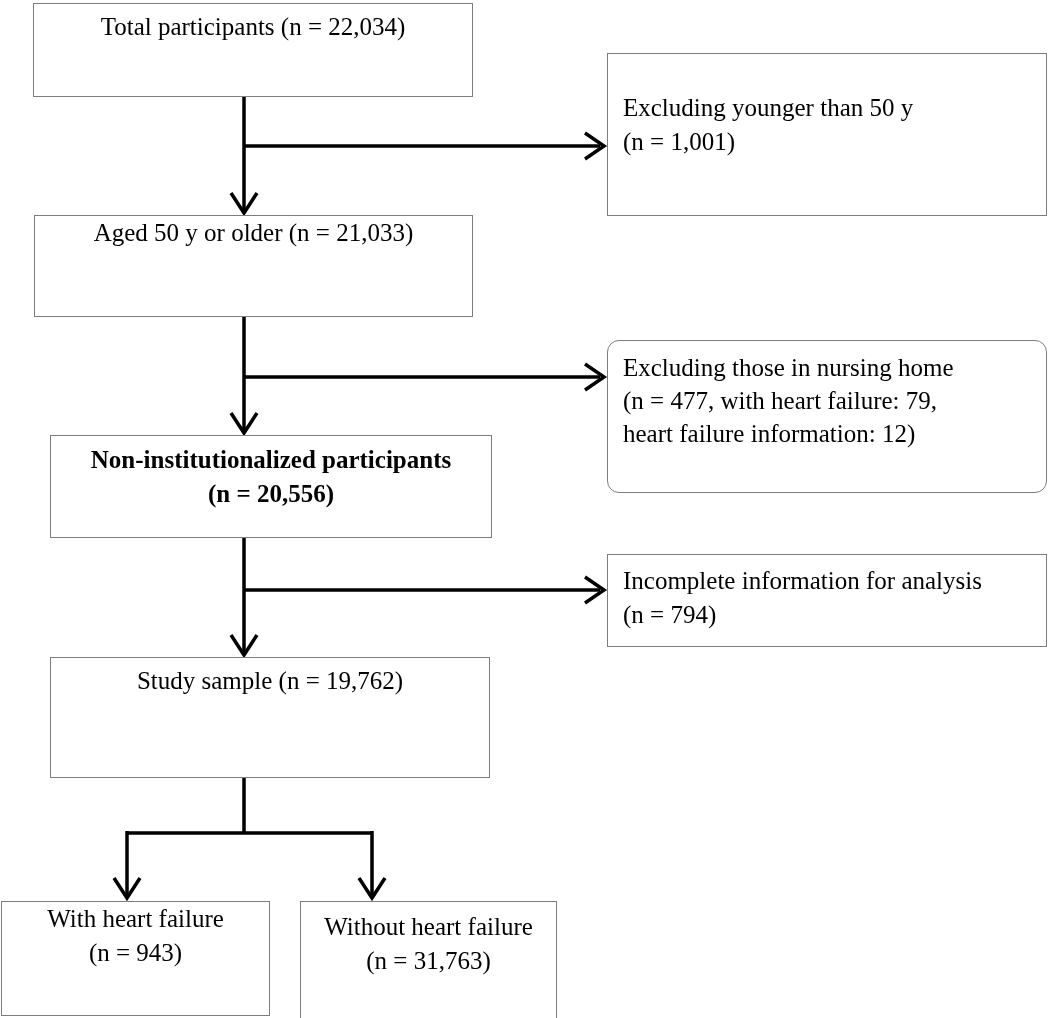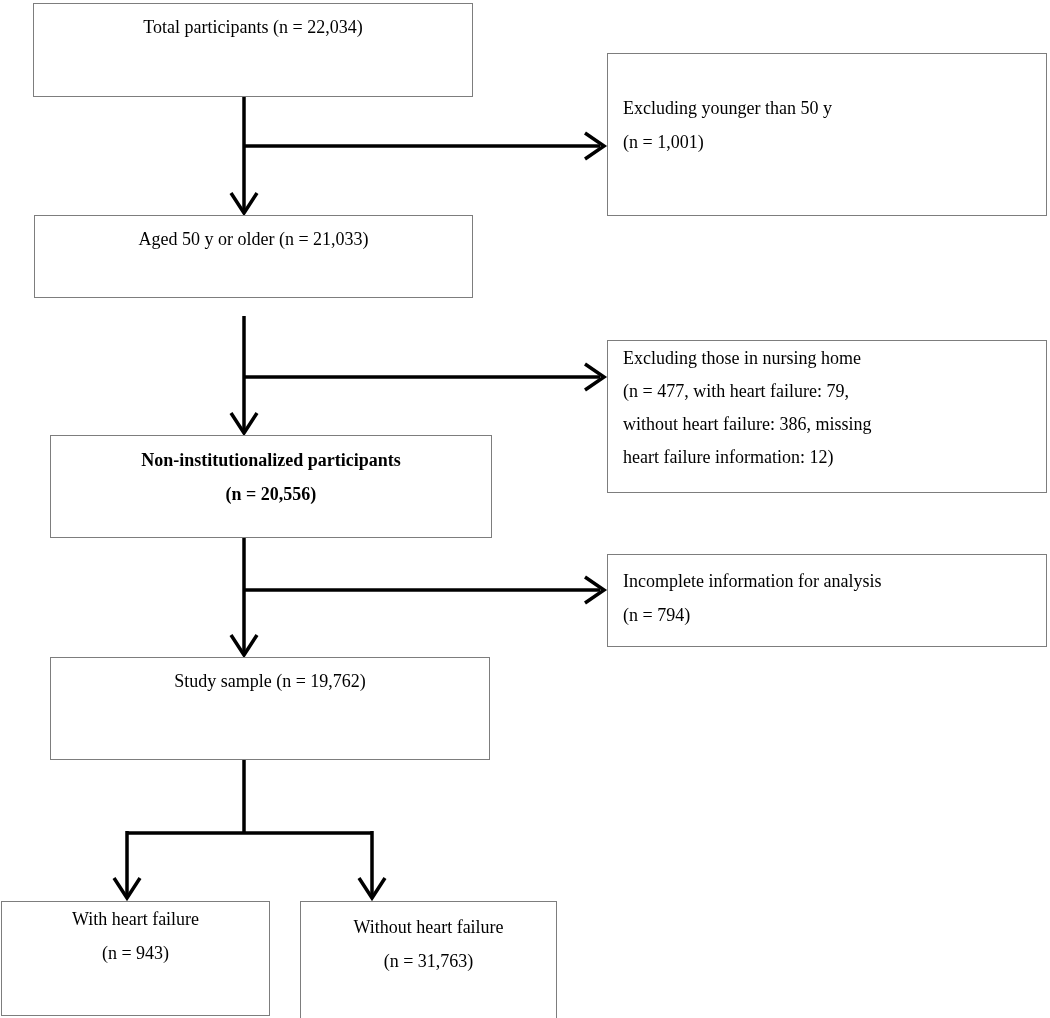--- a/index.html
+++ b/index.html
@@ -10,33 +10,33 @@
     height: 1018px;
     background: #ffffff;
     font-family: "Liberation Serif", "DejaVu Serif", serif;
     color: #000000;
     overflow: hidden;
   }
   .fbox {
     position: absolute;
     border: 1.5px solid #7d7d7d;
     background: #ffffff;
-    font-size: 18px;
+    font-size: 25px;
     line-height: 34px;
   }
   .fbox .line { white-space: nowrap; }
   .center { text-align: center; }
   
   .b-total    { left: 33px;  top: 3px;   width: 440px; height: 94px;  padding-top: 6px; }
-  .b-aged     { left: 34px;  top: 215px; width: 439px; height: 83px; padding-top: 6px; }
+  .b-aged     { left: 34px;  top: 215px; width: 439px; height: 102px; }
   .b-noninst  { left: 50px;  top: 435px; width: 442px; height: 103px; padding-top: 7px; font-weight: bold; }
-  .b-study    { left: 50px;  top: 657px; width: 440px; height: 103px; padding-top: 6px; }
+  .b-study    { left: 50px;  top: 657px; width: 440px; height: 121px; padding-top: 6px; }
   
   .b-exage    { left: 607px; top: 53px;  width: 440px; height: 163px; padding: 37px 8px 0 15px; }
-  .b-exnurse  { left: 607px; top: 340px; width: 440px; height: 153px; padding: 1px 8px 0 15px; line-height: 33px; }
+  .b-exnurse  { left: 607px; top: 340px; width: 440px; height: 153px; padding: 10px 8px 0 15px; line-height: 33px; border-radius: 12px; }
   .b-exinc    { left: 607px; top: 554px; width: 440px; height: 93px;  padding: 9px 8px 0 15px; }
   
   .b-withhf    { left: 1px;   top: 901px; width: 269px; height: 115px; }
   .b-withouthf { left: 300px; top: 901px; width: 257px; height: 143px; padding-top: 8px; }
   .svg-layer { position: absolute; left: 0; top: 0; width: 1050px; height: 1018px; }
 </style>
 </head>
 <body>
 
 <div class="canvas">
@@ -75,21 +75,20 @@
     <div class="line">(n = 1,001)</div>
   </div>
 
   <div class="fbox center b-aged">
     <div class="line">Aged 50 y or older (n = 21,033)</div>
   </div>
 
   <div class="fbox b-exnurse">
     <div class="line">Excluding those in nursing home</div>
     <div class="line">(n = 477, with heart failure: 79,</div>
-    <div class="line">without heart failure: 386, missing</div>
     <div class="line">heart failure information: 12)</div>
   </div>
 
   <div class="fbox center b-noninst">
     <div class="line">Non-institutionalized participants</div>
     <div class="line">(n = 20,556)</div>
   </div>
 
   <div class="fbox b-exinc">
     <div class="line">Incomplete information for analysis</div>

